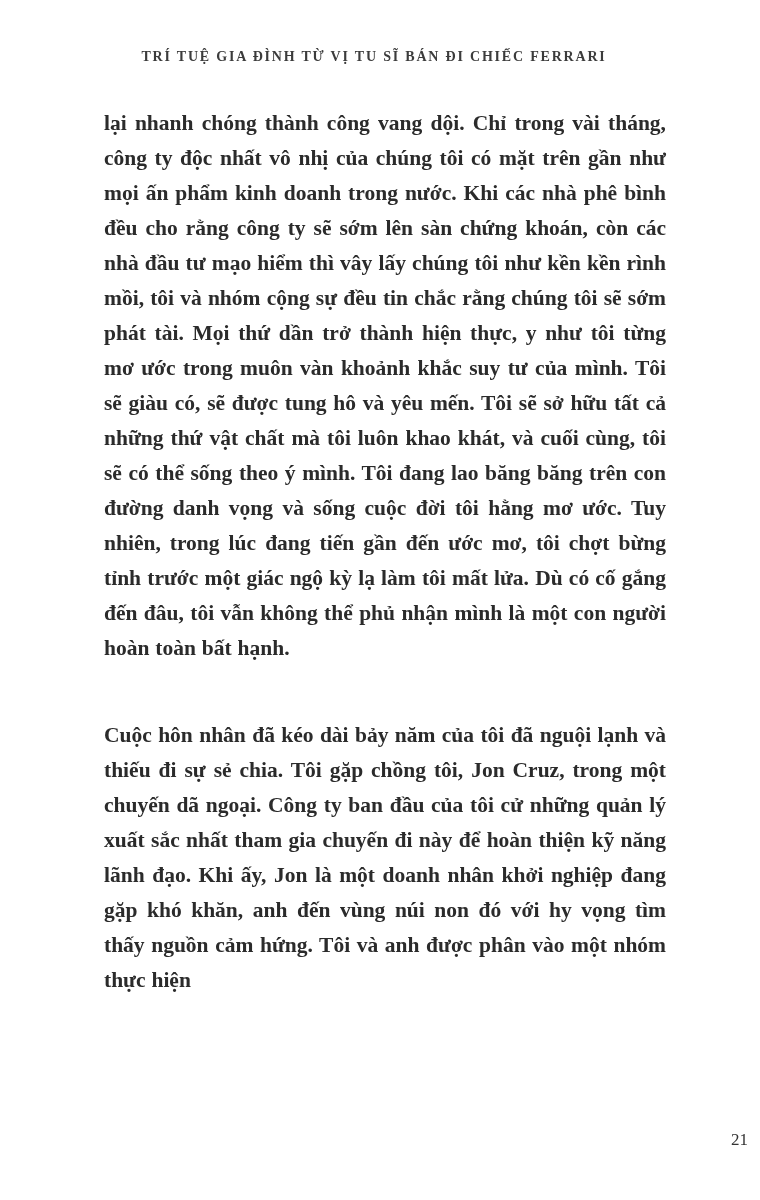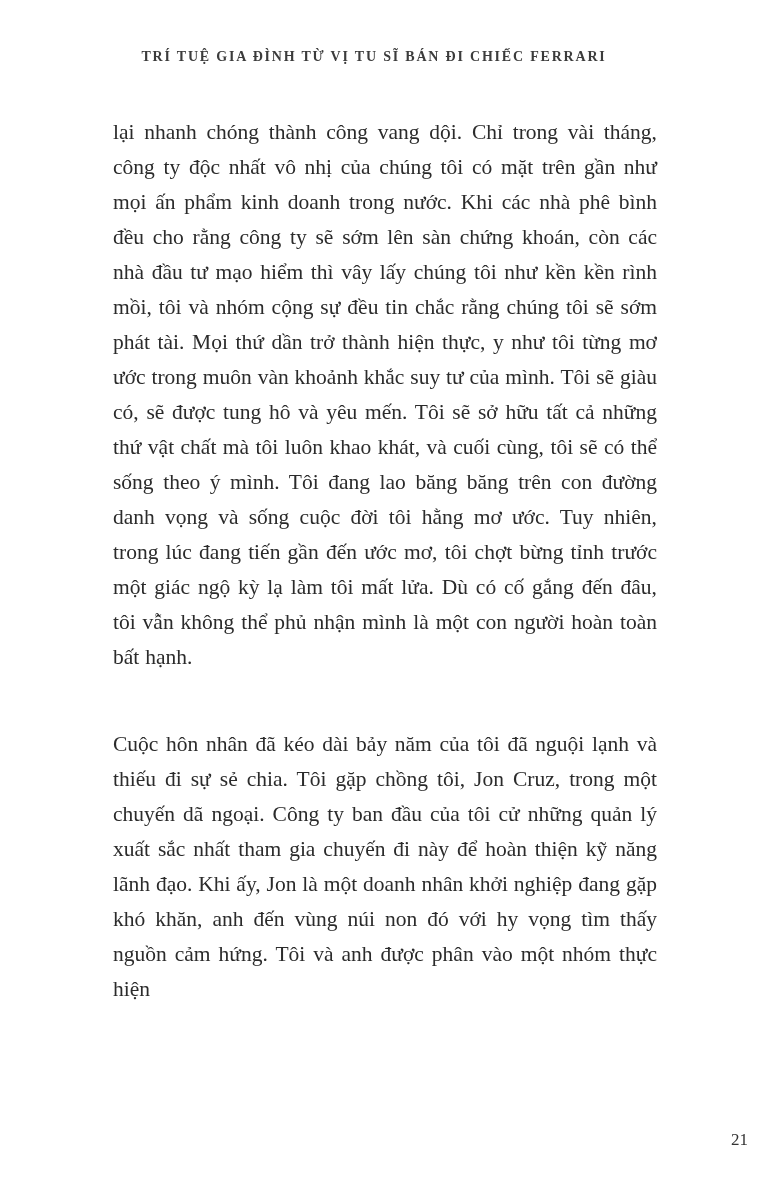--- a/index.html
+++ b/index.html
@@ -31,26 +31,27 @@
     letter-spacing: 1.8px;
     color: #3c3c3c;
   }
   .body-text {
     position: absolute;
     top: 106px;
     left: 104px;
     width: 562px;
   }
   .para {
-    margin: 9px;
+    margin: 0;
     font-size: 21.5px;
     line-height: 35px;
     text-align: justify;
     color: #2b2b2b;
     word-spacing: 0.5px;
+    font-weight: bold;
   }
   .para + .para {
     margin-top: 52px;
   }
   .folio {
     position: absolute;
     top: 1130px;
     left: 0;
     width: 100%;
     text-align: right;

